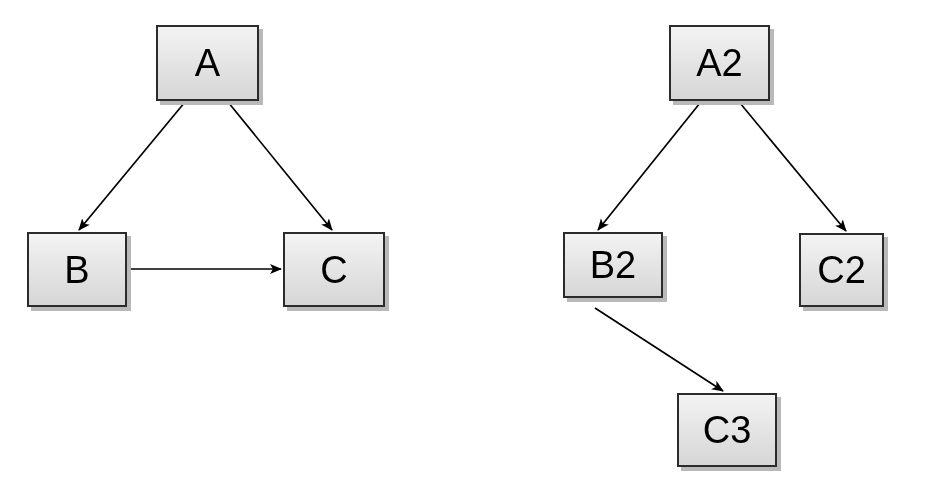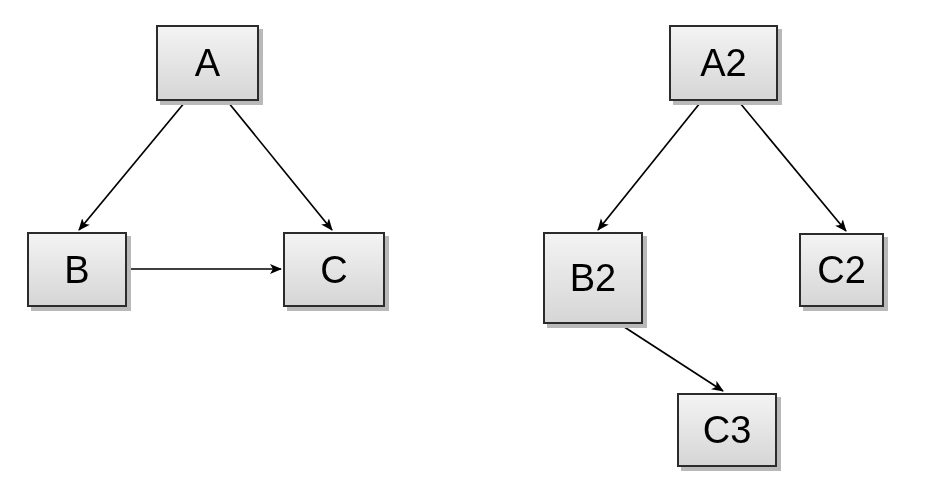--- a/index.html
+++ b/index.html
@@ -72,24 +72,24 @@
   <div id="nodes">
       <div class="node" style="left: 156px; top: 25px; width: 103px; height: 76px;">
         <span class="node-label">A</span>
       </div>
       <div class="node" style="left: 27px; top: 232px; width: 100px; height: 75px;">
         <span class="node-label">B</span>
       </div>
       <div class="node" style="left: 283px; top: 232px; width: 102px; height: 75px;">
         <span class="node-label">C</span>
       </div>
-      <div class="node" style="left: 669px; top: 25px; width: 109px; height: 76px;">
+      <div class="node" style="left: 669px; top: 25px; width: 101px; height: 76px;">
         <span class="node-label">A2</span>
       </div>
-      <div class="node" style="left: 543px; top: 232px; width: 100px; height: 92px;">
+      <div class="node" style="left: 563px; top: 232px; width: 100px; height: 66px;">
         <span class="node-label">B2</span>
       </div>
       <div class="node" style="left: 799px; top: 233px; width: 85px; height: 74px;">
         <span class="node-label">C2</span>
       </div>
       <div class="node" style="left: 677px; top: 393px; width: 100px; height: 74px; text-align: right;">
         <span class="node-label">C3</span>
       </div>
     </div>
 </div>

